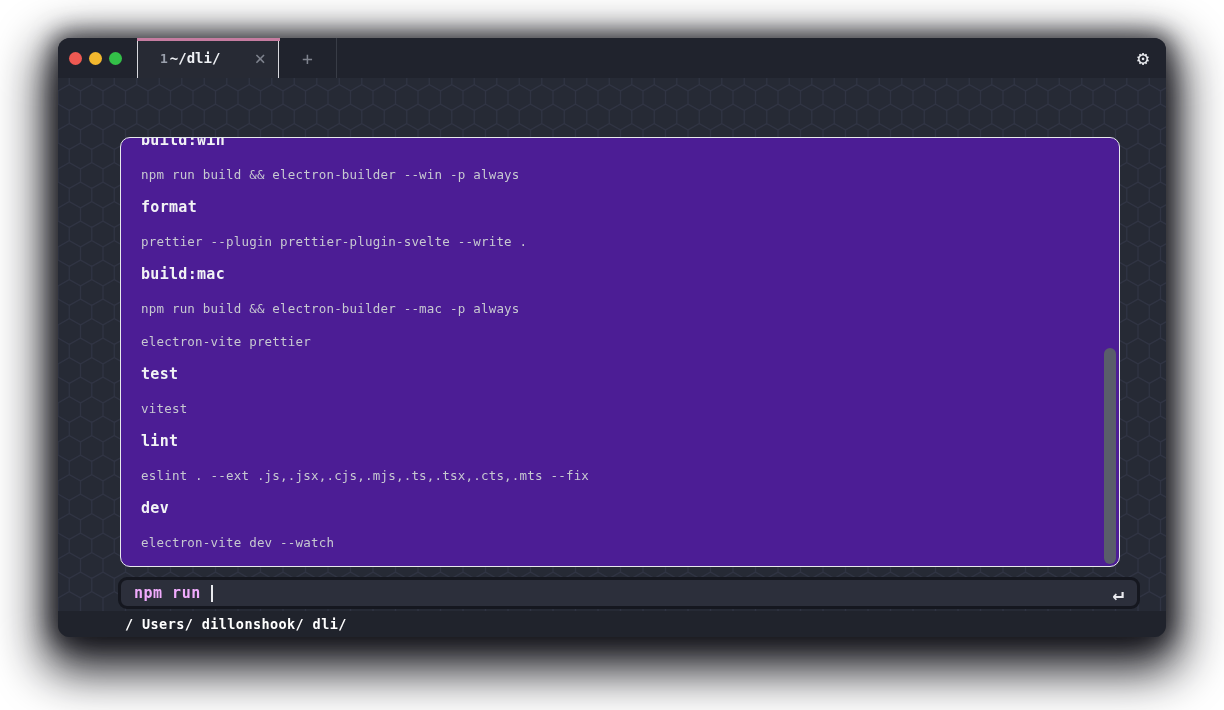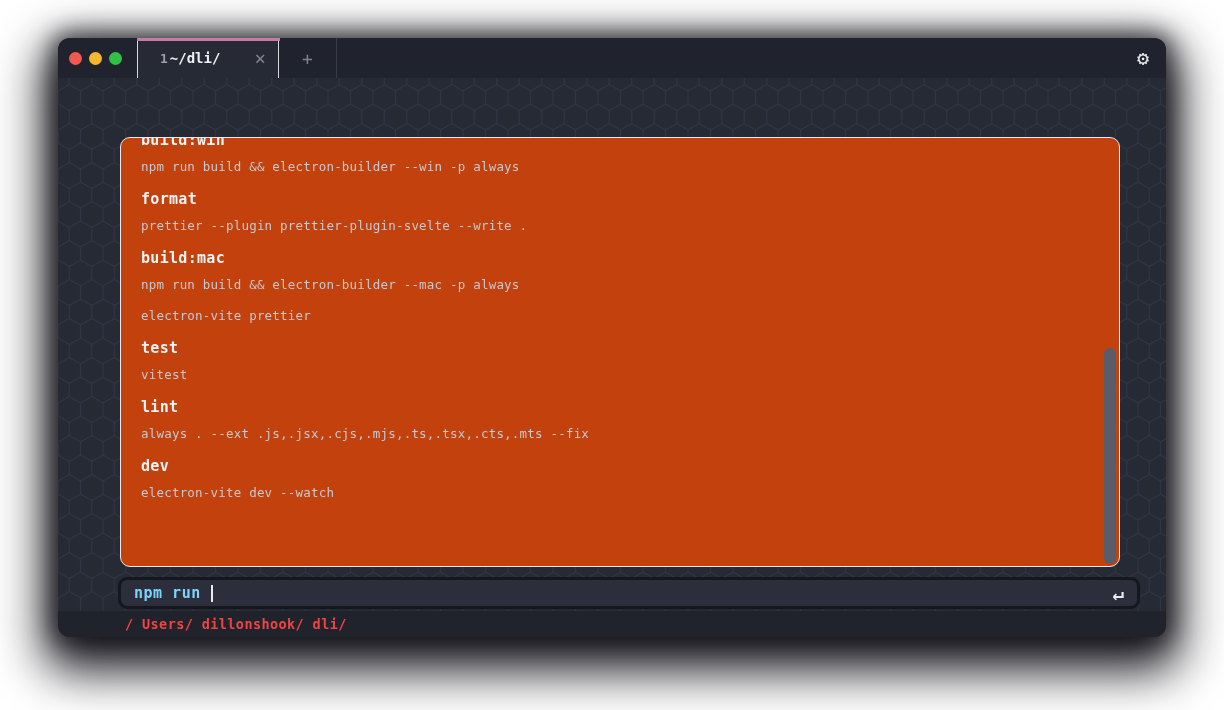--- a/index.html
+++ b/index.html
@@ -35,43 +35,43 @@
 
   .gear { position:absolute; right:17px; top:50%; transform:translateY(-50%);
           color:#eceef2; font-size:20px; line-height:1; }
 
   
   .hexbg { position:absolute; left:0; top:40px; width:1108px; height:560px; z-index:0; }
 
   
   .panel {
     position:absolute; left:62px; top:99px; width:1000px; height:430px; z-index:2;
-    background:#c2410c; border:1.5px solid #e8e9ed; border-radius:10px; overflow:hidden;
+    background:#4c1d95; border:1.5px solid #e8e9ed; border-radius:10px; overflow:hidden;
   }
   .panel-scroll { height:100%; overflow:hidden; padding:0 24px 0 20px; margin-top:-8px; }
   .entry { margin-bottom:14px; }
   .entry-name { color:#f2f3f5; font-size:15px; font-weight:bold; line-height:20px; letter-spacing:.3px; }
-  .entry-cmd  { color:#c7c9d1; font-size:12.5px; line-height:17px; margin-top:8px; letter-spacing:.2px; }
+  .entry-cmd  { color:#c7c9d1; font-size:12.5px; line-height:17px; margin-top:16px; letter-spacing:.2px; }
   .thumb { position:absolute; right:3px; bottom:2px; width:12px; height:216px;
            border-radius:6px; background:#595d6a; }
 
   
   .input-bar {
     position:absolute; left:60px; top:539px; width:1022px; height:32px; z-index:2;
     background:#2c2f3b; border:3px solid #15171f; border-radius:9px;
     display:flex; align-items:center; padding:0 13px;
   }
-  .input-text { color:#7dd3fc; font-size:15px; font-weight:bold; white-space:pre; letter-spacing:.5px; }
+  .input-text { color:#f0abfc; font-size:15px; font-weight:bold; white-space:pre; letter-spacing:.5px; }
   .caret { width:2px; height:17px; background:#e9eaee; display:inline-block; margin-left:1px; }
   .enter { margin-left:auto; color:#e9eaee; font-size:19px; font-weight:bold; line-height:1; }
 
   
   .statusbar { position:absolute; left:0; right:0; bottom:0; height:26px; z-index:2;
                background:#20232c; display:flex; align-items:center; padding-left:67px; }
-  .path { color:#ef4444; font-size:13.5px; font-weight:bold; letter-spacing:.4px; }
+  .path { color:#ffffff; font-size:13.5px; font-weight:bold; letter-spacing:.4px; }
 </style>
 </head>
 <body>
 
 <div class="window">
 
   <div class="tabbar">
     <div class="traffic">
       <span class="dot red"></span>
       <span class="dot yellow"></span>
@@ -121,21 +121,21 @@
         </div>
 
 
         <div class="entry">
           <div class="entry-name">test</div>
           <div class="entry-cmd">vitest</div>
         </div>
 
         <div class="entry">
           <div class="entry-name">lint</div>
-          <div class="entry-cmd">always . --ext .js,.jsx,.cjs,.mjs,.ts,.tsx,.cts,.mts --fix</div>
+          <div class="entry-cmd">eslint . --ext .js,.jsx,.cjs,.mjs,.ts,.tsx,.cts,.mts --fix</div>
         </div>
 
         <div class="entry">
           <div class="entry-name">dev</div>
           <div class="entry-cmd">electron-vite dev --watch</div>
         </div>
       </div>
     <div class="thumb"></div>
   </div>
 

